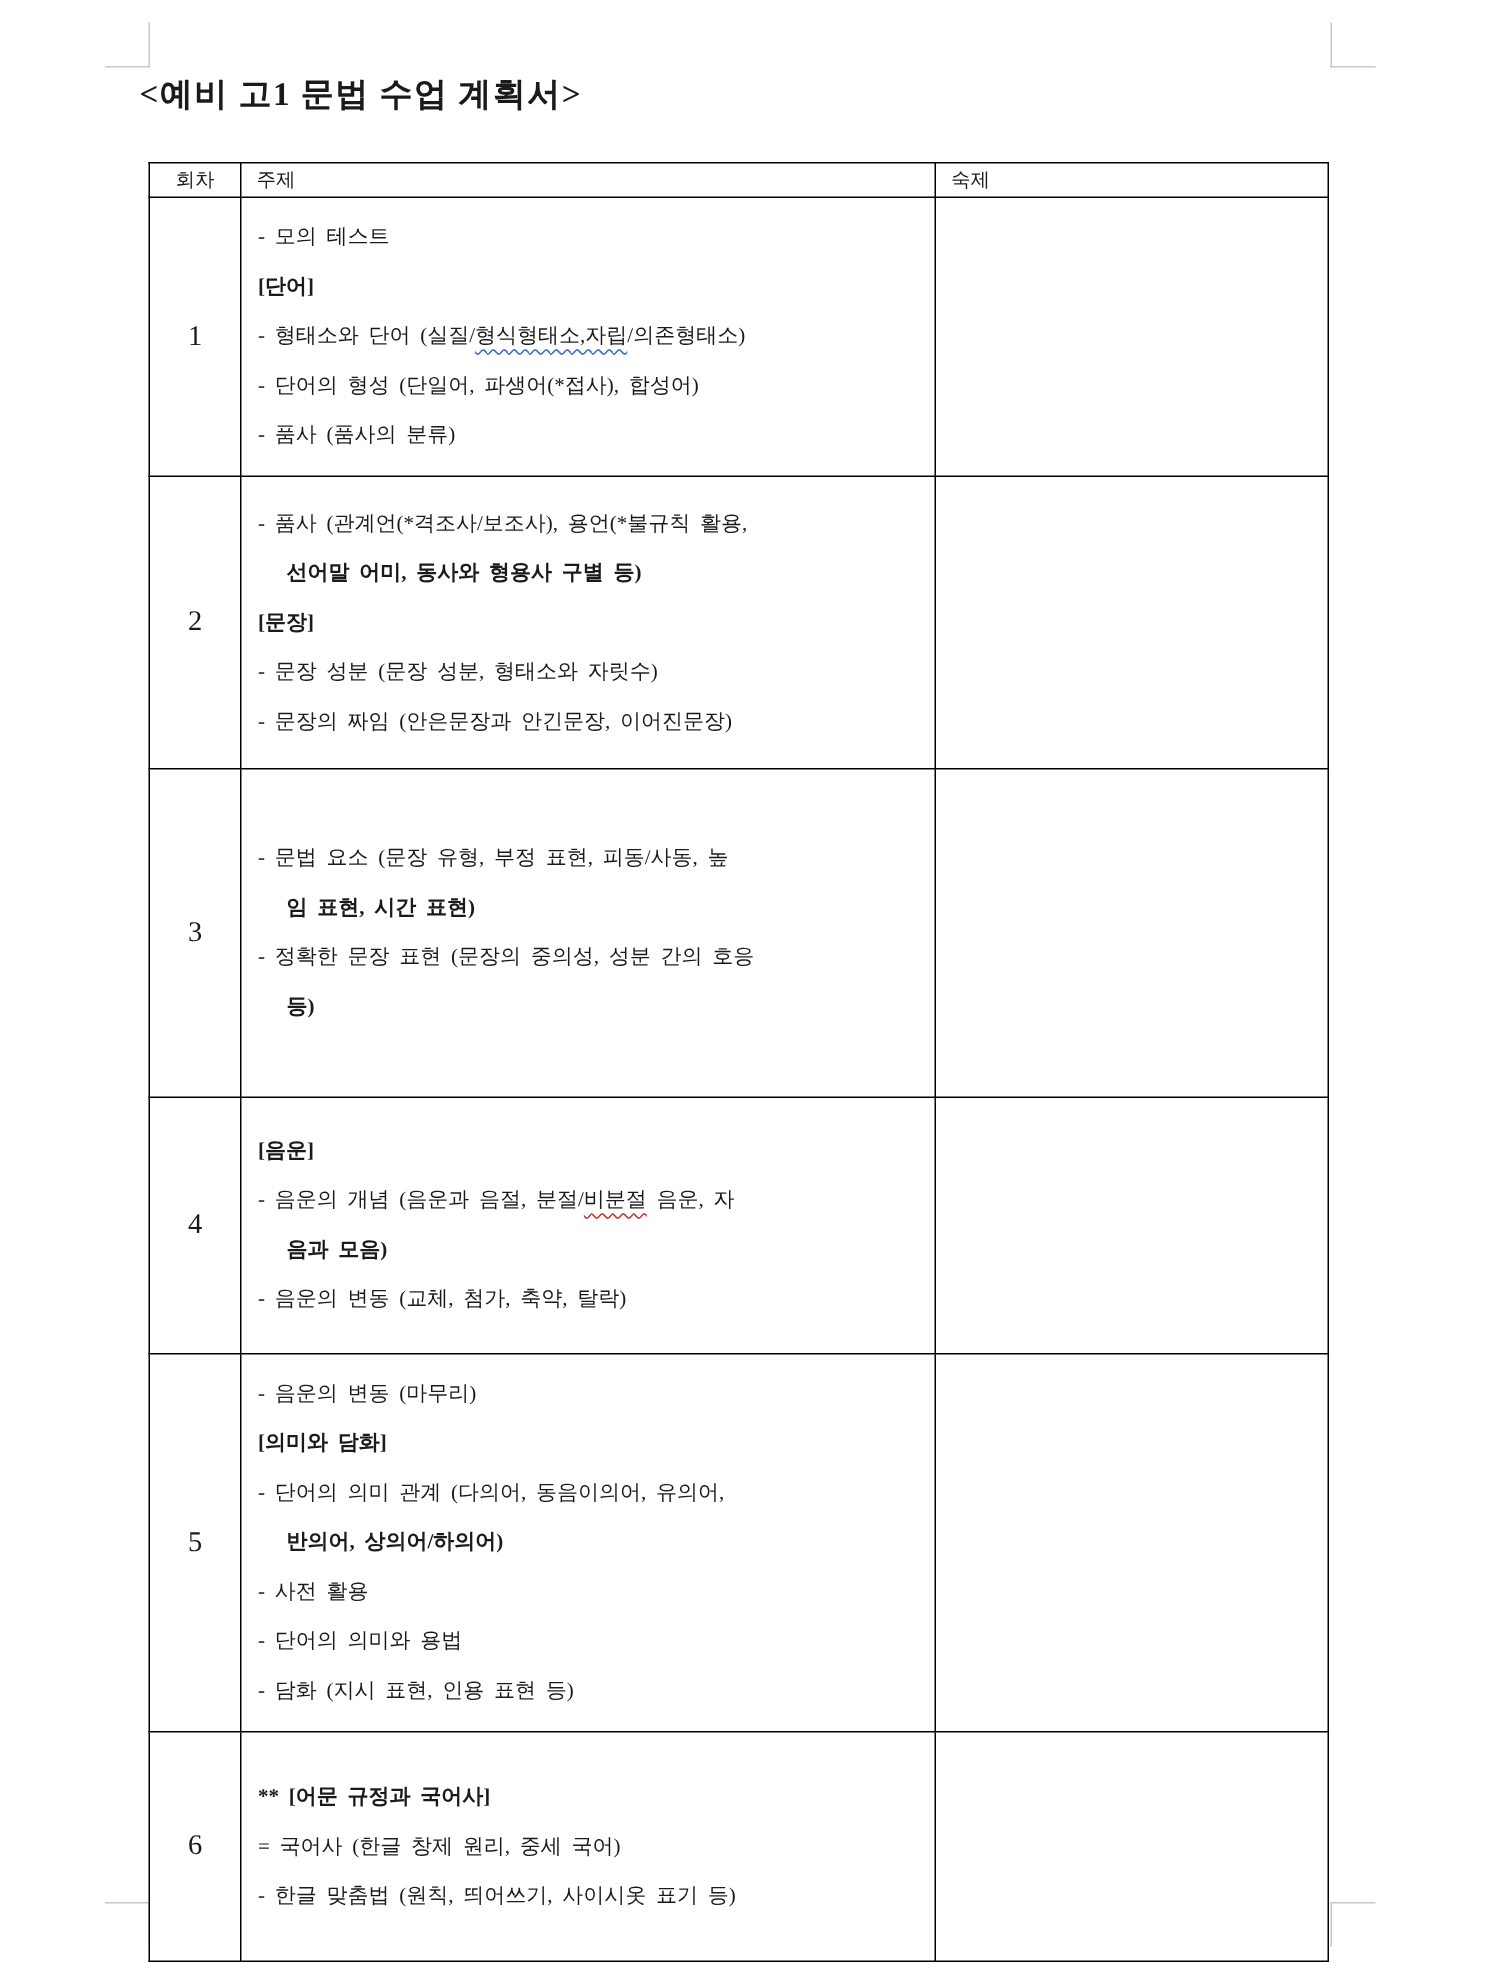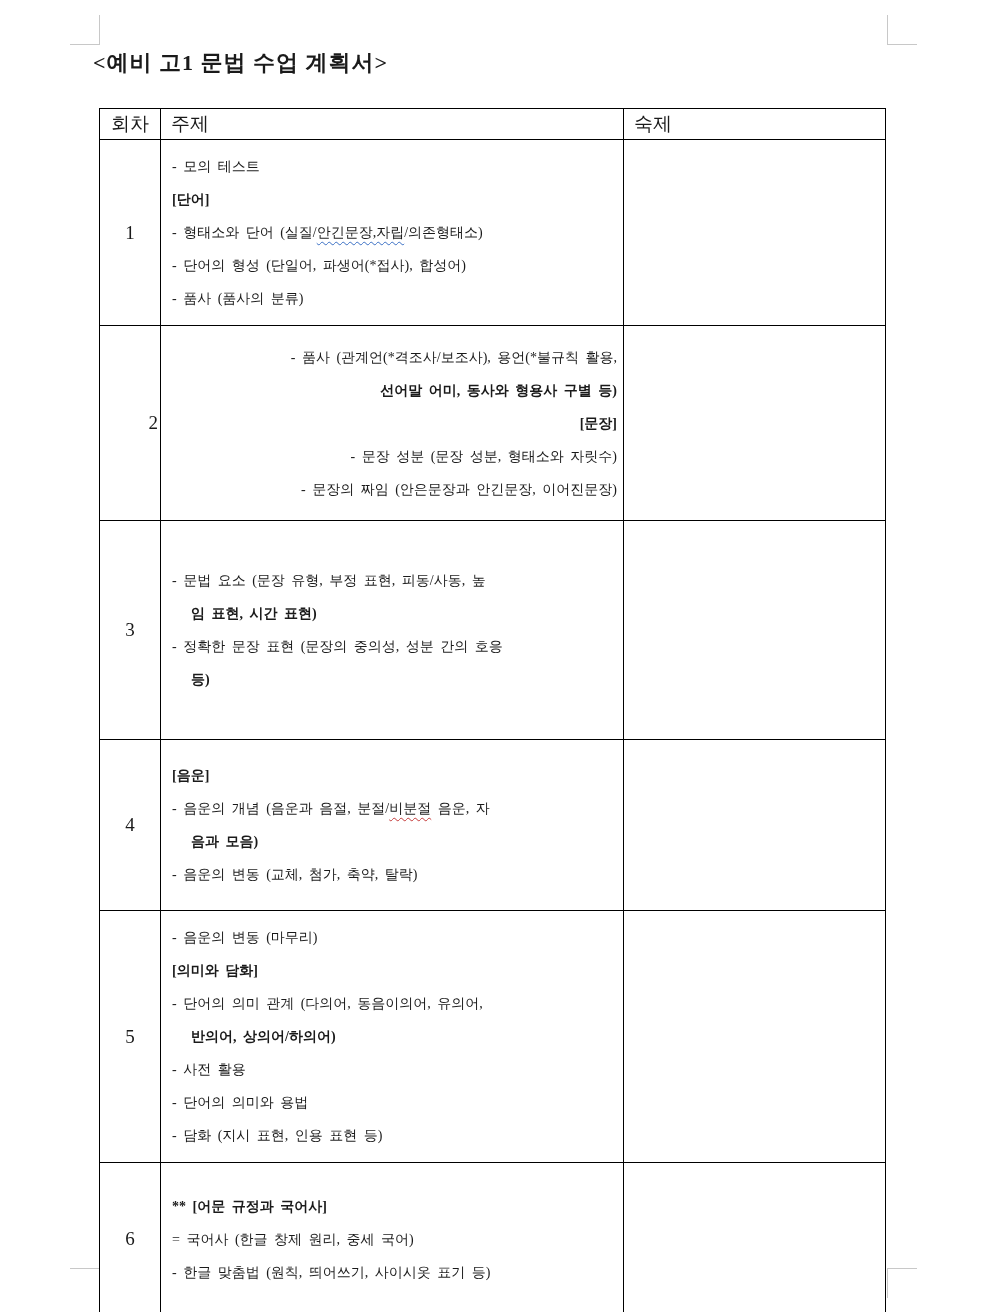--- a/index.html
+++ b/index.html
@@ -22,21 +22,21 @@
   }
   table.lesson{
     position:absolute;left:99px;top:108px;width:786px;
     border-collapse:collapse;table-layout:fixed;
   }
   col.c-session{width:61px;}
   col.c-topic{width:463px;}
   col.c-homework{width:262px;}
   th,td{border:1.5px solid var(--border);}
   th{
-    font-size:19px;font-weight:normal;text-align:left;
+    font-size:13px;font-weight:normal;text-align:left;
     height:20px;padding:2px 6px 2px 10px;white-space:nowrap;overflow:hidden;
   }
   th.session{text-align:center;padding:2px 2px;}
   td{vertical-align:middle;}
   td.session{text-align:center;font-size:19px;padding:0 2px;}
   td.topic{font-size:14px;padding:10px 6px 10px 11px;overflow:hidden;}
   td.homework{font-size:19px;}
   .line{line-height:33px;word-spacing:3px;white-space:nowrap;overflow:hidden;}
   .line.ind{padding-left:19px;font-weight:bold;}
   .b{font-weight:bold;}
@@ -44,21 +44,21 @@
     text-decoration:underline;text-decoration-style:wavy;
     text-decoration-color:var(--squiggle-blue);
     text-decoration-thickness:1px;text-underline-offset:4px;
   }
   .sq-red{
     text-decoration:underline;text-decoration-style:wavy;
     text-decoration-color:var(--squiggle-red);
     text-decoration-thickness:1px;text-underline-offset:4px;margin-top:12px;
   }
   tr.r0 td{height:180px;}
-  tr.r1 td{height:195px;text-align:right;}
+  tr.r1 td{height:195px;}
   tr.r2 td{height:219px;}
   tr.r3 td{height:171px;}
   tr.r4 td{height:239px;}
   tr.r5 td{height:153px;}
   .mark{position:absolute;width:30px;height:30px;border:0 solid var(--boundary-mark);}
   .mark.tl{left:70px;top:15px;border-right-width:1.5px;border-bottom-width:1.5px;}
   .mark.tr{left:887px;top:15px;border-left-width:1.5px;border-bottom-width:1.5px;}
   .mark.bl{left:70px;top:1268px;border-right-width:1.5px;border-top-width:1.5px;}
   .mark.br{left:887px;top:1268px;border-left-width:1.5px;border-top-width:1.5px;}
 </style>
@@ -84,21 +84,21 @@
       <th class="topic">주제</th>
       <th class="homework">숙제</th>
     </tr>
   </thead>
   <tbody>
       <tr class="r0">
         <td class="session">1</td>
         <td class="topic">
           <div class="line"><span>- 모의 테스트</span></div>
           <div class="line"><span class="b">[단어]</span></div>
-          <div class="line"><span>- 형태소와 단어 (실질/</span><span class="sq-blue">안긴문장,자립</span><span>/의존형태소)</span></div>
+          <div class="line"><span>- 형태소와 단어 (실질/</span><span class="sq-blue">형식형태소,자립</span><span>/의존형태소)</span></div>
           <div class="line"><span>- 단어의 형성 (단일어, 파생어(*접사), 합성어)</span></div>
           <div class="line"><span>- 품사 (품사의 분류)</span></div>
         </td>
         <td class="homework"></td>
       </tr>
       <tr class="r1">
         <td class="session">2</td>
         <td class="topic">
           <div class="line"><span>- 품사 (관계언(*격조사/보조사), 용언(*불규칙 활용,</span></div>
           <div class="line ind"><span>선어말 어미, 동사와 형용사 구별 등)</span></div>

